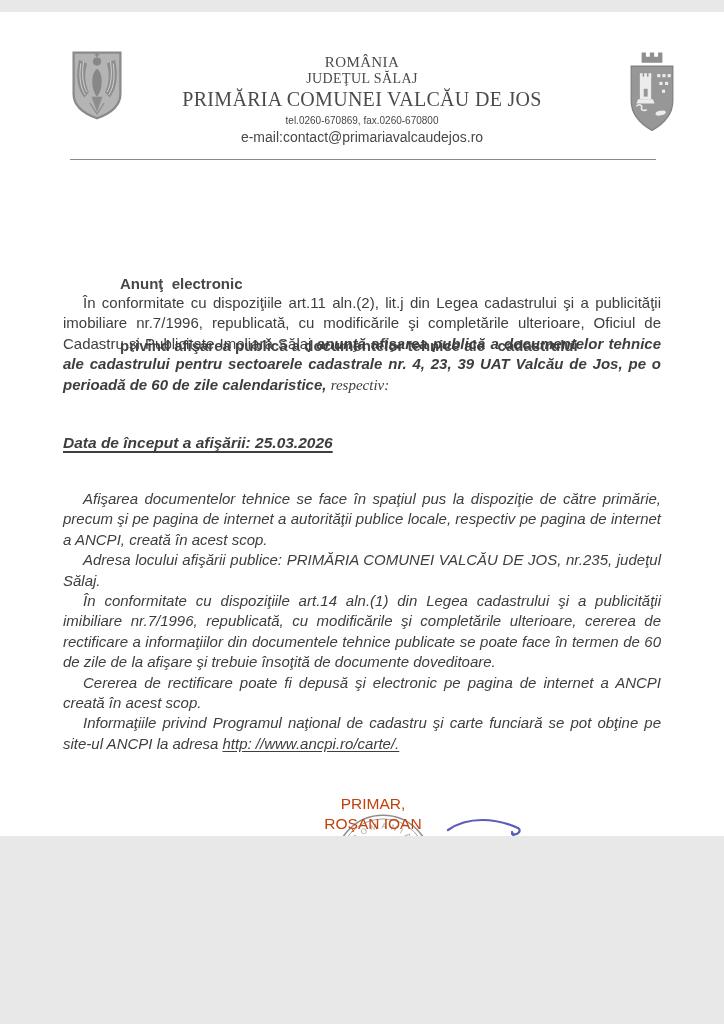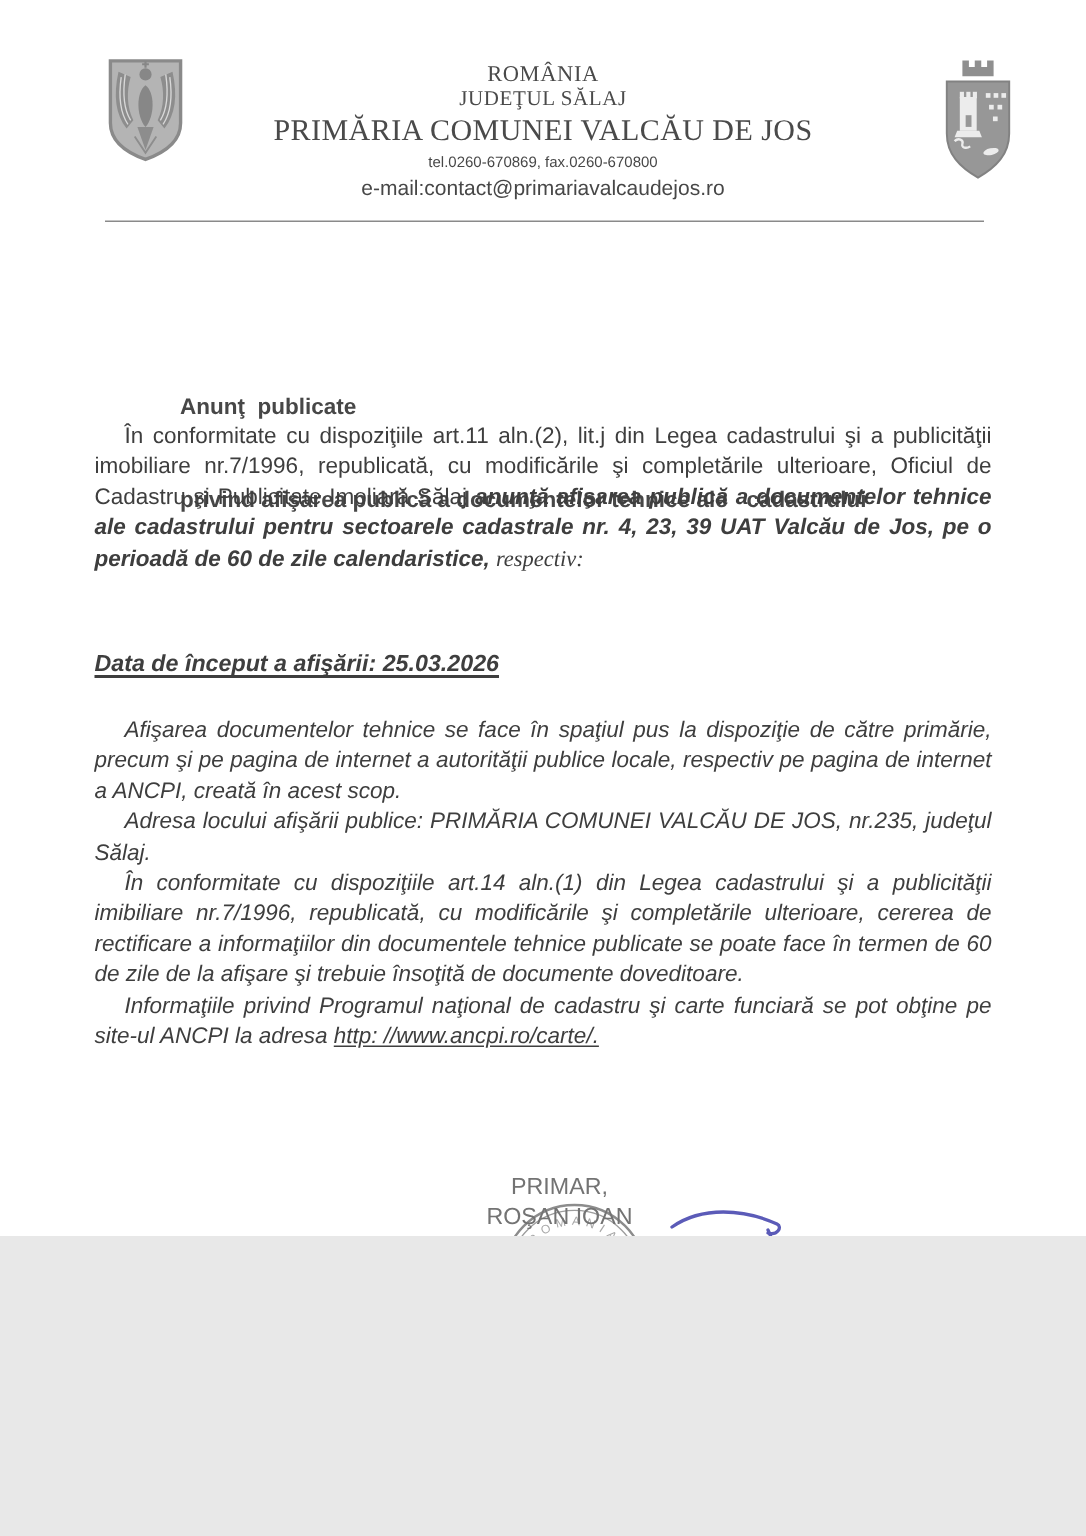--- a/index.html
+++ b/index.html
@@ -1,20 +1,20 @@
 <!DOCTYPE html>
 <html><head>
 <meta charset="utf-8">
 <style>
   * { margin:0; padding:0; box-sizing:border-box; }
   html,body { background:#e8e8e8; }
   .page {
     position:relative;
     width:724px; height:824px;
-    margin:0 auto;
+    margin:12px auto;
     background:#ffffff;
     font-family:"Liberation Sans", sans-serif;
     color:#3e3e3e;
     overflow:hidden;
   }
   
   .emblem-left  { position:absolute; left:70px;  top:36px; width:54px; height:74px; }
   .emblem-right { position:absolute; left:626px; top:38px; width:52px; height:88px; }
   .letterhead {
     position:absolute; left:0; top:42px; width:724px;
@@ -36,31 +36,31 @@
     font-size:15px; font-weight:bold; line-height:20.5px;
     color:#474747; white-space:pre-wrap;
   }
   
   .para-block { position:absolute; left:63px; width:598px; font-size:15px; line-height:20.4px; text-align:justify; }
   .block-p1   { top:281px; }
   .block-p1 p { text-indent:22px; }
   .para-block p { margin:0; text-indent:20px; }
   .emph { font-weight:bold; font-style:italic; }
   .ital { font-style:italic;font-family:Liberation Serif, serif; }
-  .dates-block { position:absolute; left:63px; top:432px; width:598px; }
+  .dates-block { position:absolute; left:63px; top:420px; width:598px; }
   .date-line {
     font-size:15.5px; font-weight:bold; font-style:italic; line-height:22px;
     text-decoration:underline; text-decoration-thickness:1.5px; text-underline-offset:2.5px;
   }
   .block-rest { top:477px;font-style:italic; }
   .doc-link { text-decoration:underline; text-underline-offset:2px; }
   
   .sig-names {
     position:absolute; left:278px; top:782px; width:190px;
-    text-align:center; font-size:15.5px; line-height:19.5px; color:#737373;
+    text-align:center; font-size:15.5px; line-height:19.5px; color:#c2410c;
     z-index:3;
   }
   .stamp  { position:absolute; left:329px; top:797px; width:108px; height:108px; z-index:2; }
   .handsig{ position:absolute; left:396px; top:796px; width:132px; height:102px; z-index:4; }
 </style>
 </head>
 <body>
 
 <div class="page">
 
@@ -102,36 +102,37 @@
     <div class="lh-country">ROMÂNIA</div>
     <div class="lh-county">JUDEŢUL SĂLAJ</div>
     <div class="lh-institution">PRIMĂRIA COMUNEI VALCĂU DE JOS</div>
     <div class="lh-tel">tel.0260-670869, fax.0260-670800</div>
     <div class="lh-email"><span>e-mail:</span><span class="mail-link">contact@primariavalcaudejos.ro</span></div>
   </div>
 
   <div class="rule"></div>
 
   <div class="doc-title">
-    <div>Anunţ  publicate</div>
+    <div>Anunţ  electronic</div>
     <div>privind afişarea publică a documentelor tehnice ale   cadastrului</div>
   </div>
 
   <div class="para-block block-p1">
     <p><span>În conformitate cu dispoziţiile art.11 aln.(2), lit.j din Legea cadastrului şi a publicităţii imobiliare nr.7/1996, republicată, cu modificările şi completările ulterioare, Oficiul de Cadastru şi Publicitate Imoliară Sălaj </span><span class="emph">anunţă afişarea publică a documentelor tehnice ale cadastrului pentru sectoarele cadastrale nr. 4, 23, 39 UAT Valcău de Jos, pe o perioadă de 60 de zile calendaristice, </span><span class="ital">respectiv:</span></p>
   </div>
 
   <div class="dates-block">
     <div class="date-line">Data de început a afişării: 25.03.2026</div>
   </div>
 
   <div class="para-block block-rest">
     <p>Afişarea documentelor tehnice se face în spaţiul pus la dispoziţie de către primărie, precum şi pe pagina de internet a autorităţii publice locale, respectiv pe pagina de internet a ANCPI, creată în acest scop.</p>
     <p>Adresa locului afişării publice: PRIMĂRIA COMUNEI VALCĂU DE JOS,  nr.235, judeţul Sălaj.</p>
     <p>În conformitate cu dispoziţiile art.14 aln.(1) din Legea cadastrului şi a publicităţii imibiliare nr.7/1996, republicată, cu modificările şi completările ulterioare, cererea de rectificare a informaţiilor din documentele tehnice publicate se poate face în termen de 60 de zile de la afişare şi trebuie însoţită de documente doveditoare.</p>
+    <p>Cererea de rectificare poate fi depusă şi electronic pe pagina de internet a ANCPI creată în acest scop.</p>
     <p><span>Informaţiile privind Programul naţional de cadastru şi carte funciară se pot obţine pe site-ul ANCPI la adresa </span><span class="doc-link">http: //www.ancpi.ro/carte/.</span></p>
   </div>
 
   <div class="sig-names">
     <div>PRIMAR,</div>
     <div>ROŞAN IOAN</div>
   </div>
 
   <svg class="stamp" viewBox="0 0 120 120">
     <defs>

